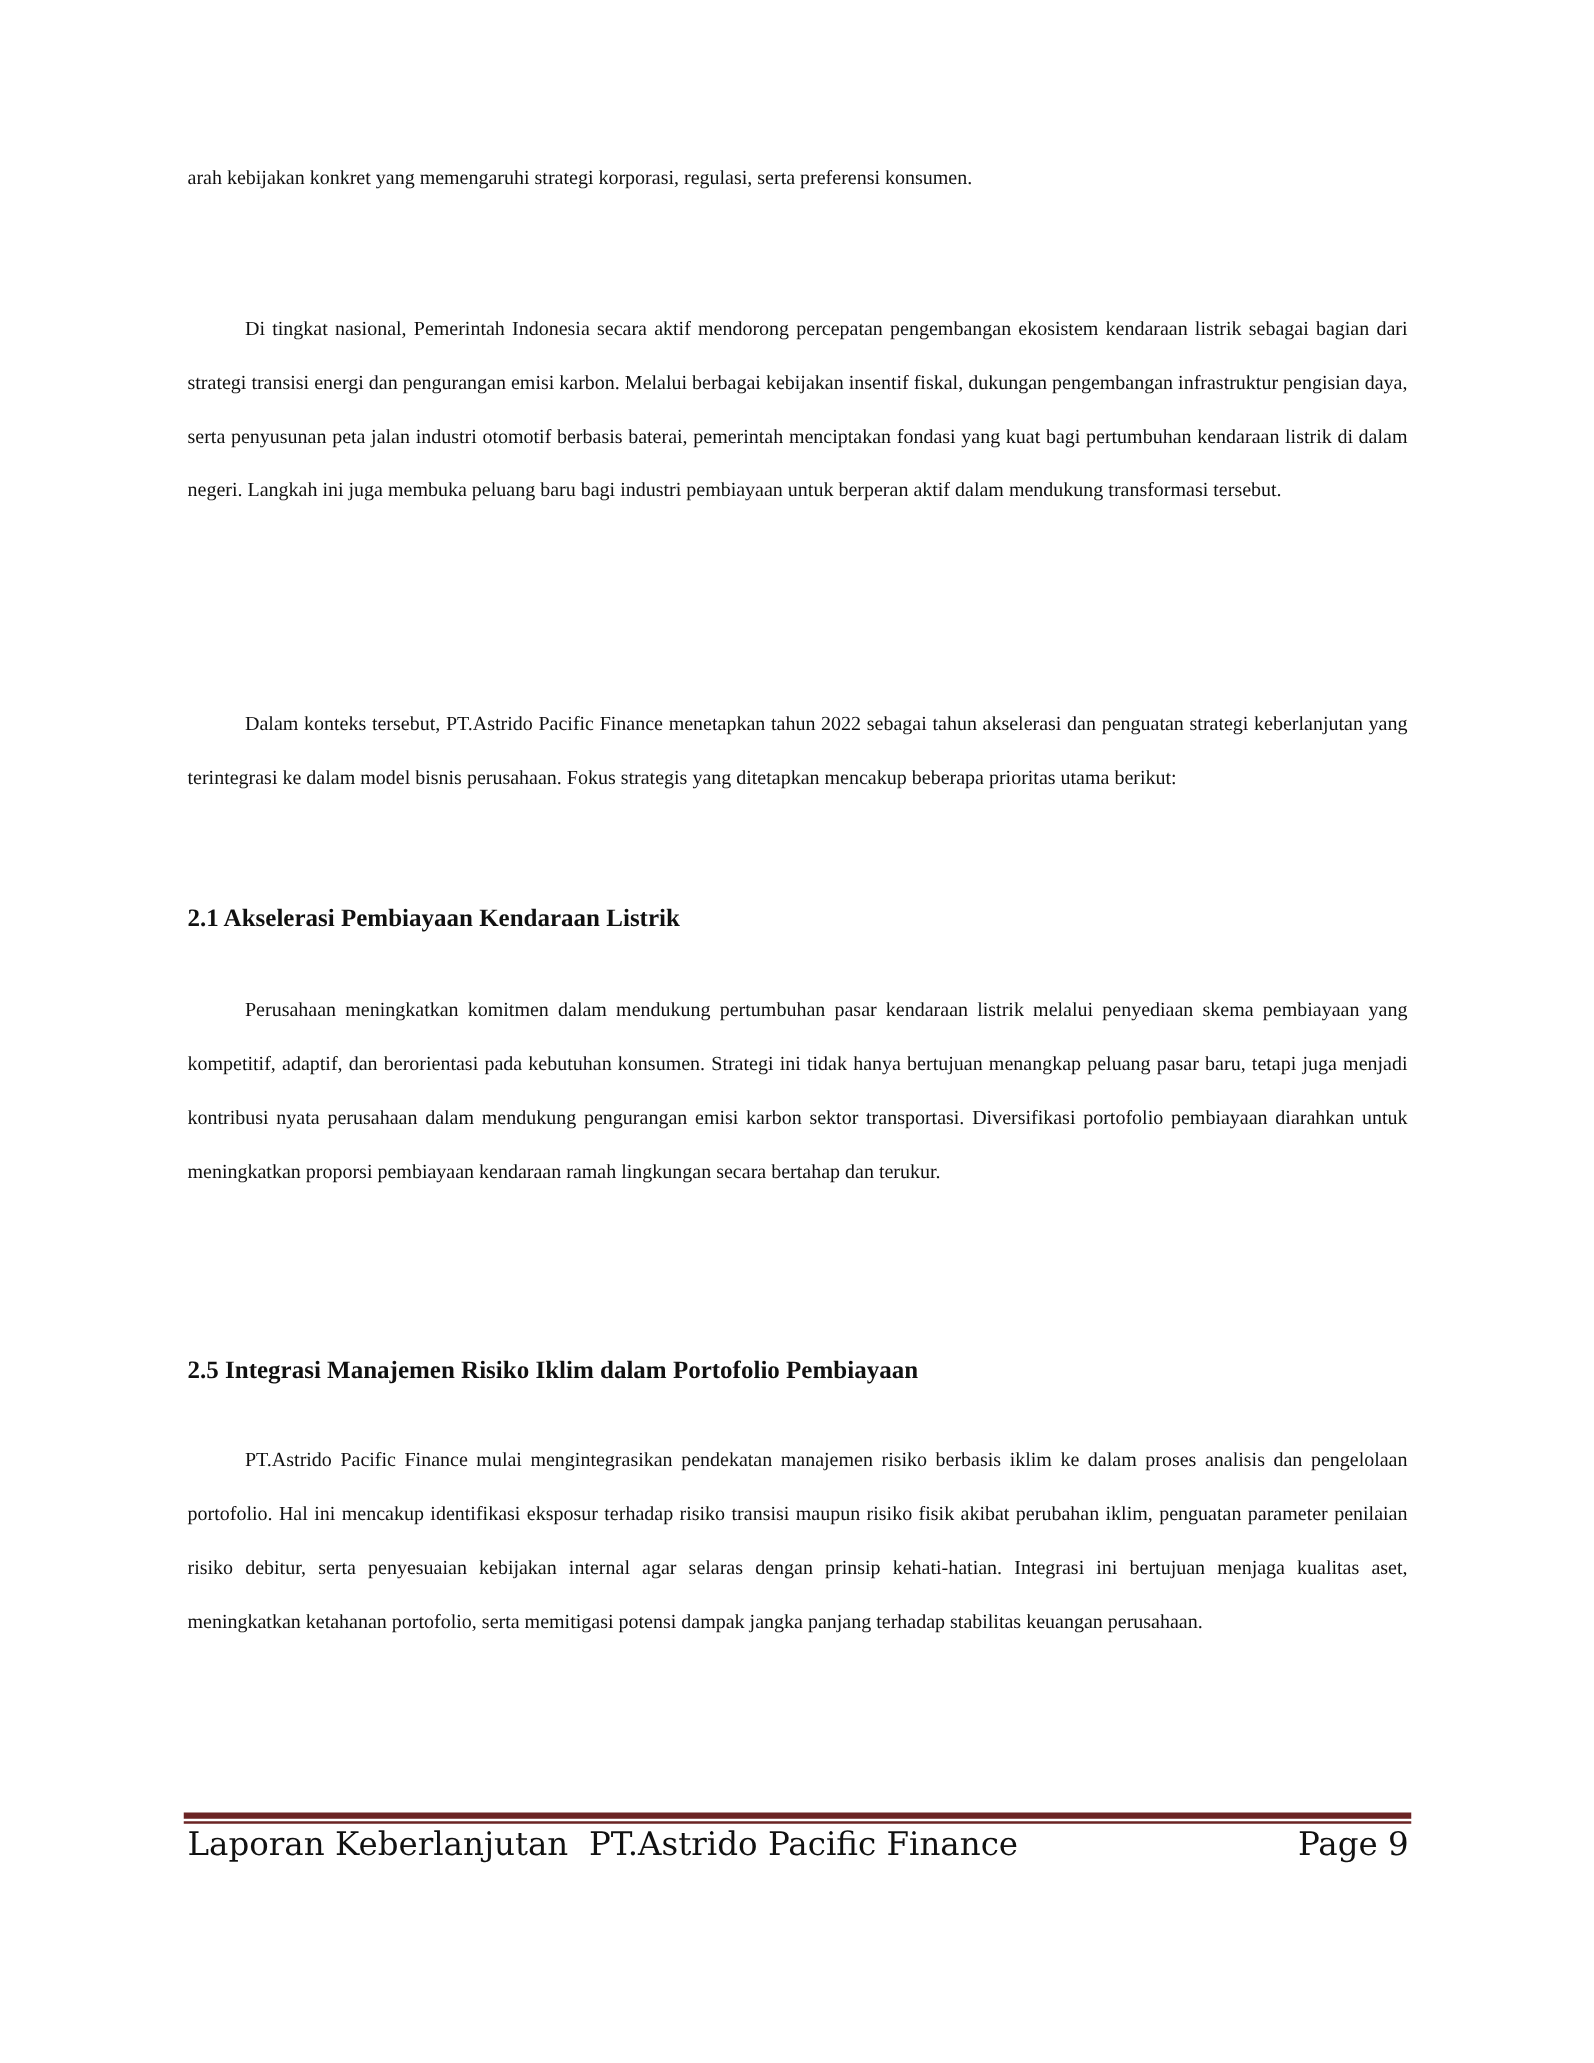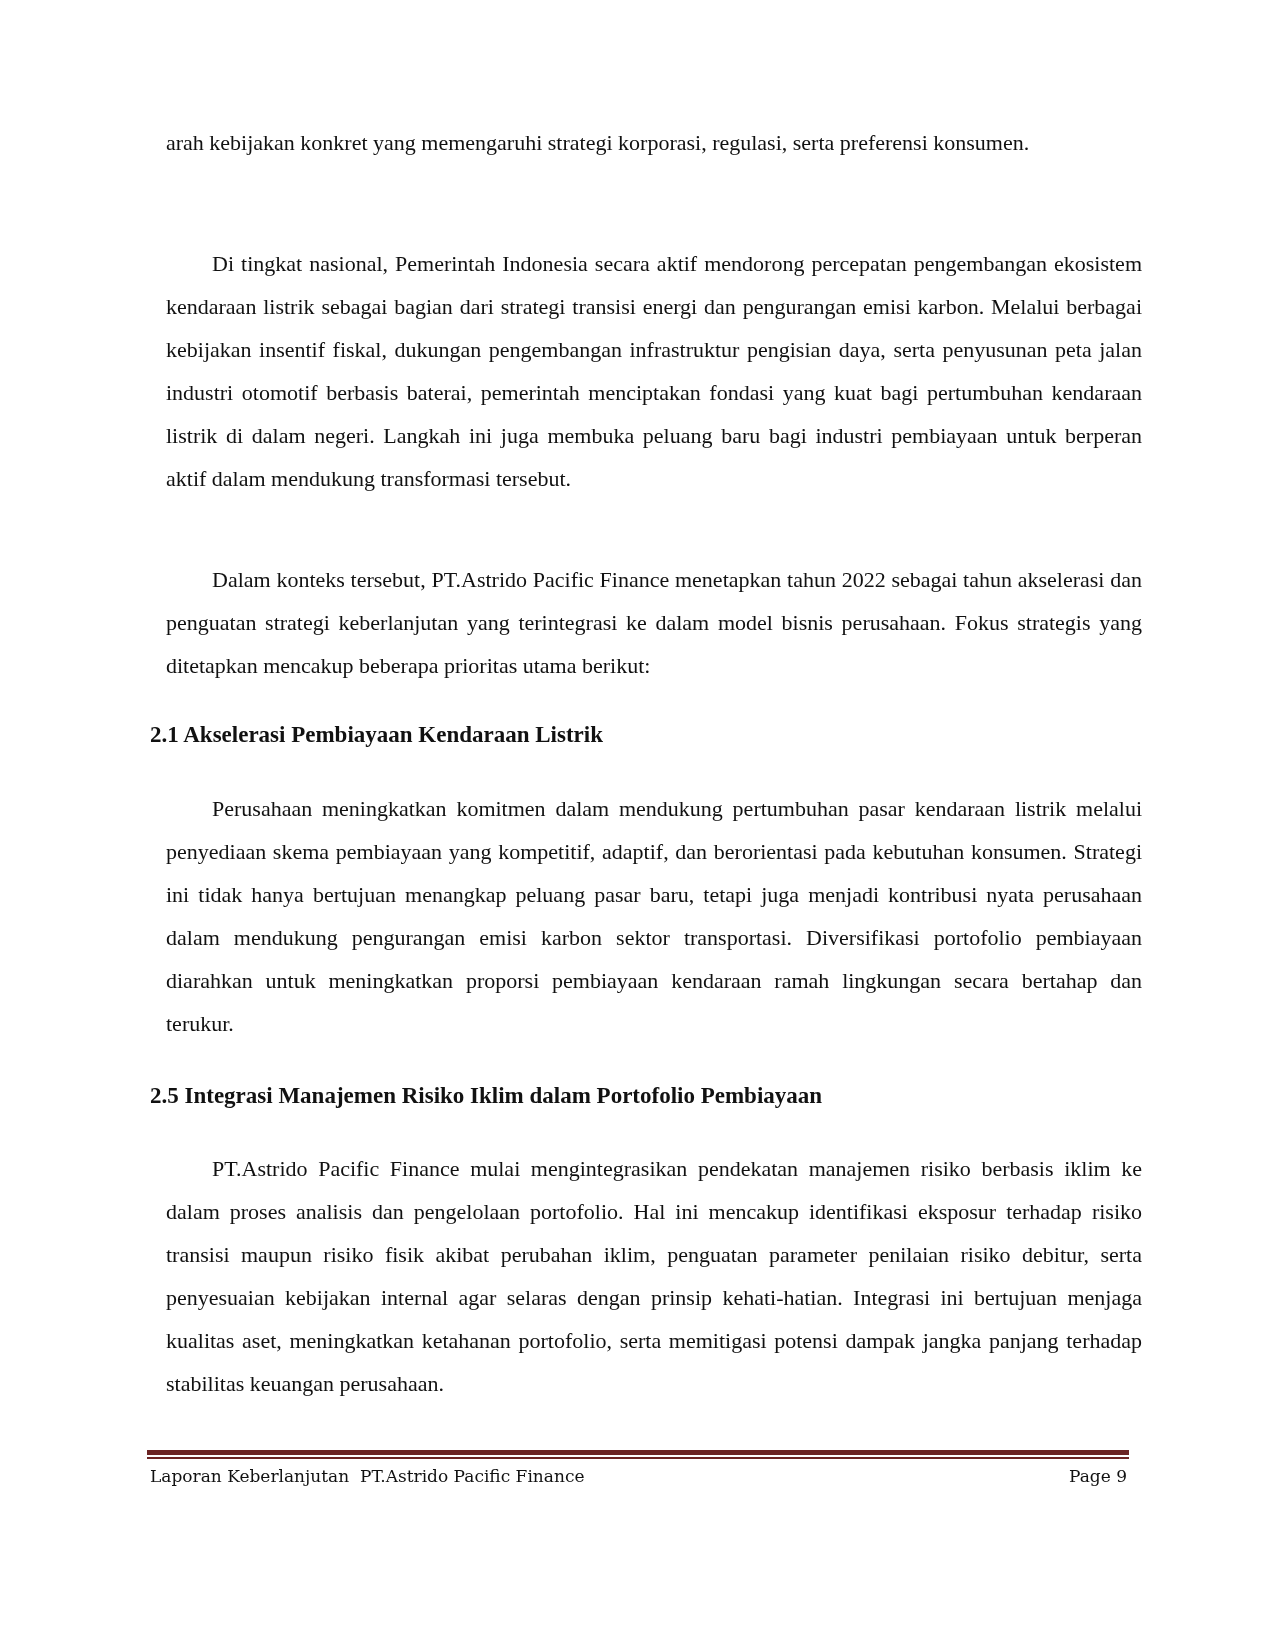--- a/index.html
+++ b/index.html
@@ -1,38 +1,38 @@
 <!DOCTYPE html>
 <html><head>
 <meta charset="utf-8">
 <style>
   html, body { margin: 0; padding: 0; background: #ffffff; }
   body { width: 1275px; height: 1650px; position: relative; overflow: hidden; }
   .page { position: absolute; left: 150px; top: 0; width: 976px; }
   .para {
-    position: absolute; left: 16px; width: 976px;
+    position: absolute; left: 0; width: 976px;
     font-family: "Liberation Serif", serif;
-    font-size: 22px; line-height: 43px; color: #111;
+    font-size: 16px; line-height: 43px; color: #111;
     text-align: justify; text-align-last: left;
   }
   .para.indent { text-indent: 46px; }
   .heading {
     position: absolute; left: 0; width: 976px;
     font-family: "Liberation Serif", serif;
-    font-size: 23px; font-weight: bold; color: #111; line-height: 30px;
+    font-size: 20px; font-weight: bold; color: #111; line-height: 30px;
   }
   .footer-rule-thick {
     position: absolute; left: 147px; width: 982px; top: 1450px; height: 5px; background: #6b2424;
   }
   .footer-rule-thin {
     position: absolute; left: 147px; width: 982px; top: 1457px; height: 1.5px; background: #6b2424;
   }
   .footer-left, .footer-right {
     position: absolute; top: 1462px;
-    font-family: "DejaVu Serif", serif; font-size: 17px; color: #111; line-height: 28px;
+    font-family: "DejaVu Serif", serif; font-size: 26px; color: #111; line-height: 28px;
   }
   .footer-left { left: 150px; }
   .footer-right { right: 148px; }
 </style>
 </head>
 <body>
 
 <div class="page">
   <p class="para" style="top:121px; margin:0;">arah kebijakan konkret yang memengaruhi strategi korporasi, regulasi, serta preferensi konsumen.</p>
   <p class="para indent" style="top:242px; margin:0;">Di tingkat nasional, Pemerintah Indonesia secara aktif mendorong percepatan pengembangan ekosistem kendaraan listrik sebagai bagian dari strategi transisi energi dan pengurangan emisi karbon. Melalui berbagai kebijakan insentif fiskal, dukungan pengembangan infrastruktur pengisian daya, serta penyusunan peta jalan industri otomotif berbasis baterai, pemerintah menciptakan fondasi yang kuat bagi pertumbuhan kendaraan listrik di dalam negeri. Langkah ini juga membuka peluang baru bagi industri pembiayaan untuk berperan aktif dalam mendukung transformasi tersebut.</p>

